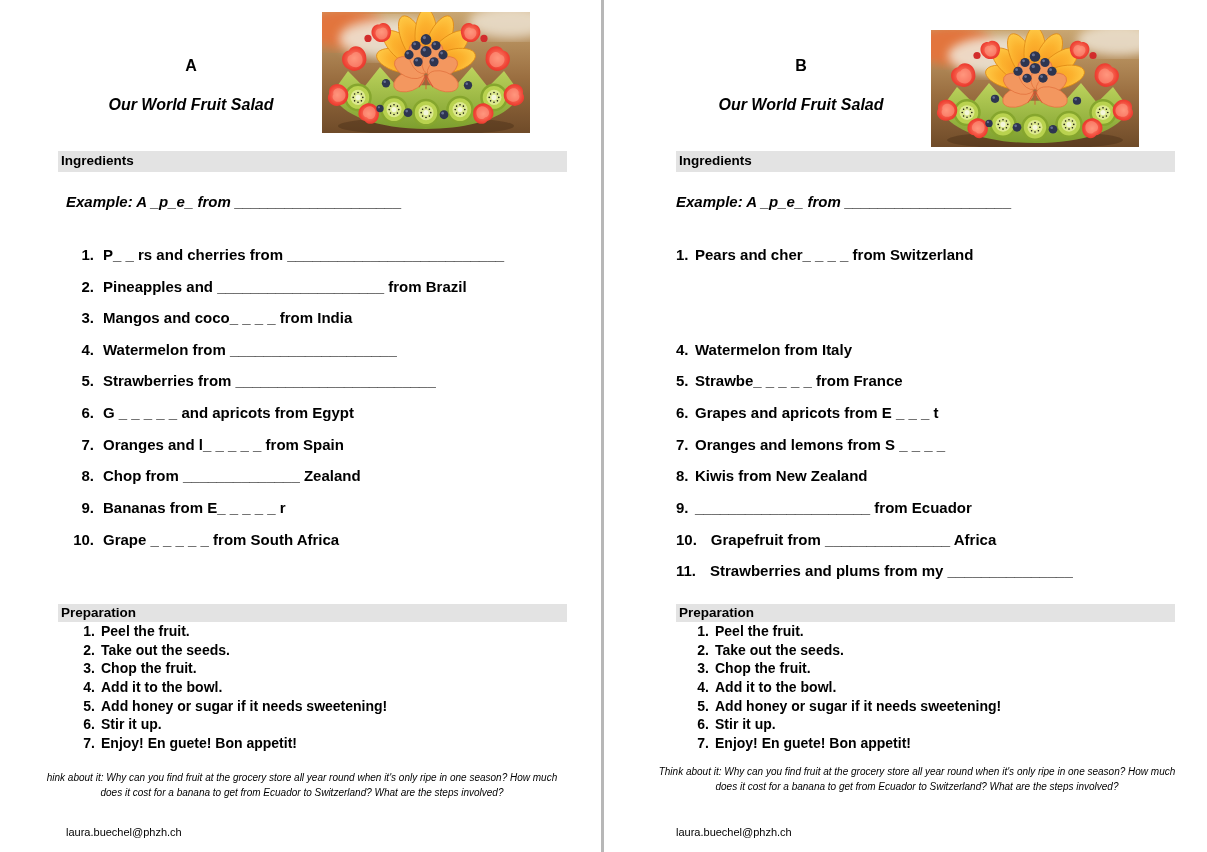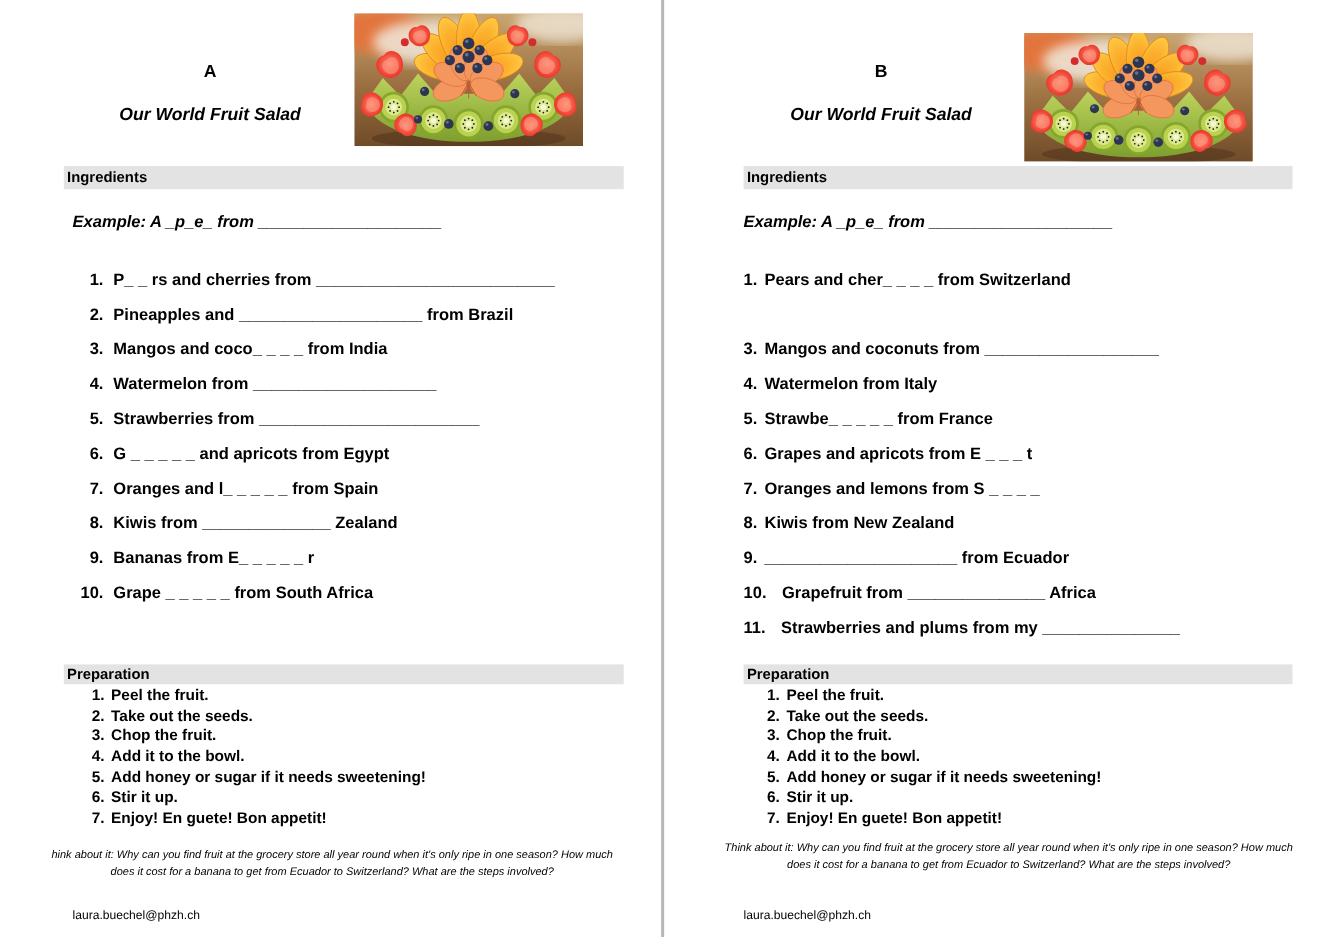--- a/index.html
+++ b/index.html
@@ -153,21 +153,21 @@
 
   <div class="example" style="left:66px;top:193px">Example: A _p_e_ from ____________________</div>
 
   <div class="ing-row" style="left:68px;top:226px"><span class="numA">1.</span><span>P_ _ rs and cherries from __________________________</span></div>
   <div class="ing-row" style="left:68px;top:258px"><span class="numA">2.</span><span>Pineapples and ____________________ from Brazil</span></div>
   <div class="ing-row" style="left:68px;top:289px"><span class="numA">3.</span><span>Mangos and coco_ _ _ _ from India</span></div>
   <div class="ing-row" style="left:68px;top:321px"><span class="numA">4.</span><span>Watermelon from ____________________</span></div>
   <div class="ing-row" style="left:68px;top:352px"><span class="numA">5.</span><span>Strawberries from ________________________</span></div>
   <div class="ing-row" style="left:68px;top:384px"><span class="numA">6.</span><span>G _ _ _ _ _ and apricots from Egypt</span></div>
   <div class="ing-row" style="left:68px;top:416px"><span class="numA">7.</span><span>Oranges and l_ _ _ _ _ from Spain</span></div>
-  <div class="ing-row" style="left:68px;top:447px"><span class="numA">8.</span><span>Kiwis from ______________ Zealand</span></div>
+  <div class="ing-row" style="left:68px;top:447px"><span class="numA">8.</span><span>Chop from ______________ Zealand</span></div>
   <div class="ing-row" style="left:68px;top:479px"><span class="numA">9.</span><span>Bananas from E_ _ _ _ _ r</span></div>
   <div class="ing-row" style="left:68px;top:511px"><span class="numA">10.</span><span>Grape _ _ _ _ _ from South Africa</span></div>
 
   <div class="bar prep-bar" style="left:58px;top:604px;width:509px">Preparation</div>
 
   <div class="prep-row" style="left:75px;top:623px"><span class="pnum">1.</span><span>Peel the fruit.</span></div>
   <div class="prep-row" style="left:75px;top:642px"><span class="pnum">2.</span><span>Take out the seeds.</span></div>
   <div class="prep-row" style="left:75px;top:660px"><span class="pnum">3.</span><span>Chop the fruit.</span></div>
   <div class="prep-row" style="left:75px;top:679px"><span class="pnum">4.</span><span>Add it to the bowl.</span></div>
   <div class="prep-row" style="left:75px;top:698px"><span class="pnum">5.</span><span>Add honey or sugar if it needs sweetening!</span></div>
@@ -187,21 +187,20 @@
     <svg width="208" height="117" viewBox="0 0 208 119" preserveAspectRatio="none">
         <use href="#fruitbowl"></use>
       </svg>
   </div>
 
   <div class="bar" style="left:72px;top:151px;width:499px">Ingredients</div>
 
   <div class="example" style="left:72px;top:193px">Example: A _p_e_ from ____________________</div>
 
   <div class="ing-row" style="left:72px;top:226px"><span class="numB">1.</span><span>Pears and cher_ _ _ _ from Switzerland</span></div>
-  <div class="ing-row" style="left:72px;top:289px"><span class="numB">3.</span><span>Mangos and coconuts from ___________________</span></div>
   <div class="ing-row" style="left:72px;top:321px"><span class="numB">4.</span><span>Watermelon from Italy</span></div>
   <div class="ing-row" style="left:72px;top:352px"><span class="numB">5.</span><span>Strawbe_ _ _ _ _ from France</span></div>
   <div class="ing-row" style="left:72px;top:384px"><span class="numB">6.</span><span>Grapes and apricots from E _ _ _ t</span></div>
   <div class="ing-row" style="left:72px;top:416px"><span class="numB">7.</span><span>Oranges and lemons from S _ _ _ _</span></div>
   <div class="ing-row" style="left:72px;top:447px"><span class="numB">8.</span><span>Kiwis from New Zealand</span></div>
   <div class="ing-row" style="left:72px;top:479px"><span class="numB">9.</span><span>_____________________ from Ecuador</span></div>
   <div class="ing-row wide" style="left:72px;top:511px"><span class="numB">10.</span><span>Grapefruit from _______________ Africa</span></div>
   <div class="ing-row wide" style="left:72px;top:542px"><span class="numB">11.</span><span>Strawberries and plums from my _______________</span></div>
 
   <div class="bar prep-bar" style="left:72px;top:604px;width:499px">Preparation</div>

